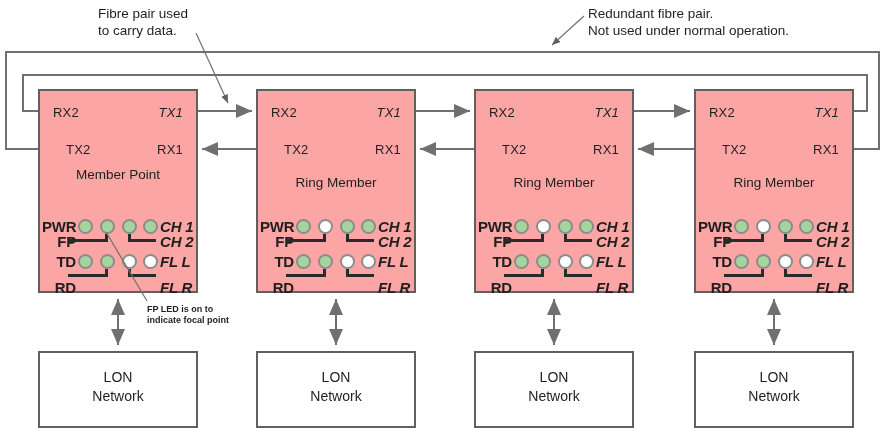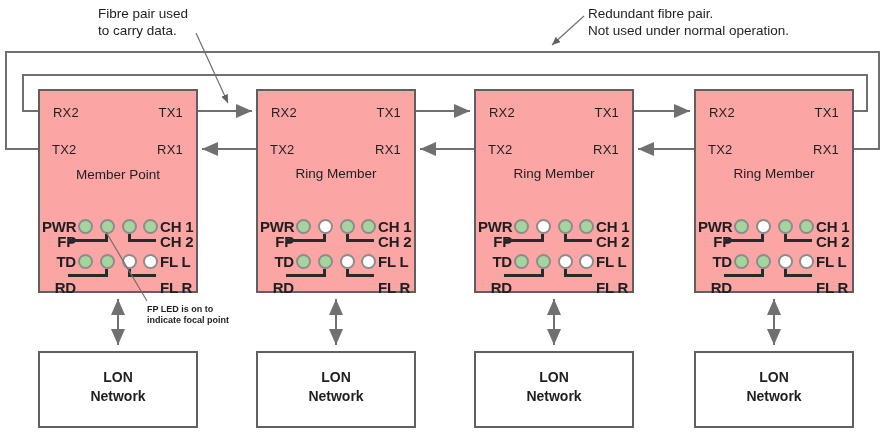--- a/index.html
+++ b/index.html
@@ -9,47 +9,47 @@
   
   svg.overlay{position:absolute;left:0;top:0;width:886px;height:438px;pointer-events:none;z-index:5;}
   .wire{stroke:var(--line,#707070);stroke-width:2;fill:none;}
   .thinwire{stroke:var(--line,#707070);stroke-width:1.2;fill:none;}
 
   
   .sbox{position:absolute;top:89px;width:160px;height:204px;background:#fca5a5;
         border:2px solid var(--box-border,#606060);box-sizing:border-box;z-index:2;}
   .port{position:absolute;font-size:13px;letter-spacing:.2px;white-space:nowrap;}
   .port.tl{left:13px;top:14px;}
-  .port.tr{right:13px;top:14px;}
-  .port.bl{left:12px;top:51px;}
+  .port.tr{right:13px;top:14px;font-style:italic;}
+  .port.bl{left:26px;top:51px;}
   .port.brp{right:13px;top:51px;}
   .title{position:absolute;top:76px;left:0;right:0;text-align:center;font-size:13.5px;}
-  .ringbox .title{top:75px;}
+  .ringbox .title{top:84px;}
   .sub{position:absolute;top:93px;left:0;right:0;text-align:center;font-size:13.5px;font-weight:bold;}
 
   
   .led{position:absolute;width:15px;height:15px;border-radius:50%;box-sizing:border-box;
        border:2px solid var(--led-border,#8c8c8c);}
   .led-on{background:var(--led-on,#a5d49e);}
   .led-off{background:var(--led-off,#ffffff);}
   .led.r1{top:128px;} .led.r2{top:163px;}
   .led.c1{left:38px;} .led.c2{left:60px;} .led.c3{left:82px;} .led.c4{left:103px;}
   .pl{position:absolute;font-size:15px;font-weight:bold;line-height:11px;white-space:nowrap;letter-spacing:-.2px;}
   .pl.lft{left:2px;width:34px;text-align:right;}
-  .pl.rgt{left:120px;text-align:right;}
+  .pl.rgt{left:120px;text-align:right;font-style:italic;}
   .t1{top:130px;} .t2{top:145px;} .t3{top:165px;} .t4{top:191px;}
   .bkt{position:absolute;height:8px;box-sizing:border-box;}
   .bkt.hooku{left:28px;width:40px;border-right:3px solid #2a2a2a;border-bottom:3px solid #2a2a2a;}
   .bkt.hookd{left:88px;width:28px;border-left:3px solid #2a2a2a;border-bottom:3px solid #2a2a2a;}
   .bkt.brow1{top:143px;} .bkt.brow2{top:178px;}
 
   
   .lon{position:absolute;top:351px;width:160px;height:77px;background:#fff;
        border:2px solid var(--box-border,#606060);box-sizing:border-box;text-align:center;z-index:2;}
-  .lon div{font-size:14px;font-weight:bold;line-height:19px;}
+  .lon div{font-size:14px;font-weight:normal;line-height:19px;}
   .lon .l1{margin-top:15px;}
 
   
   .note{position:absolute;font-size:13.5px;line-height:17px;z-index:3;white-space:nowrap;}
   .note.small{font-size:9px;font-weight:600;line-height:11px;}
 </style>
 </head>
 <body>
 
 <div class="canvas">

